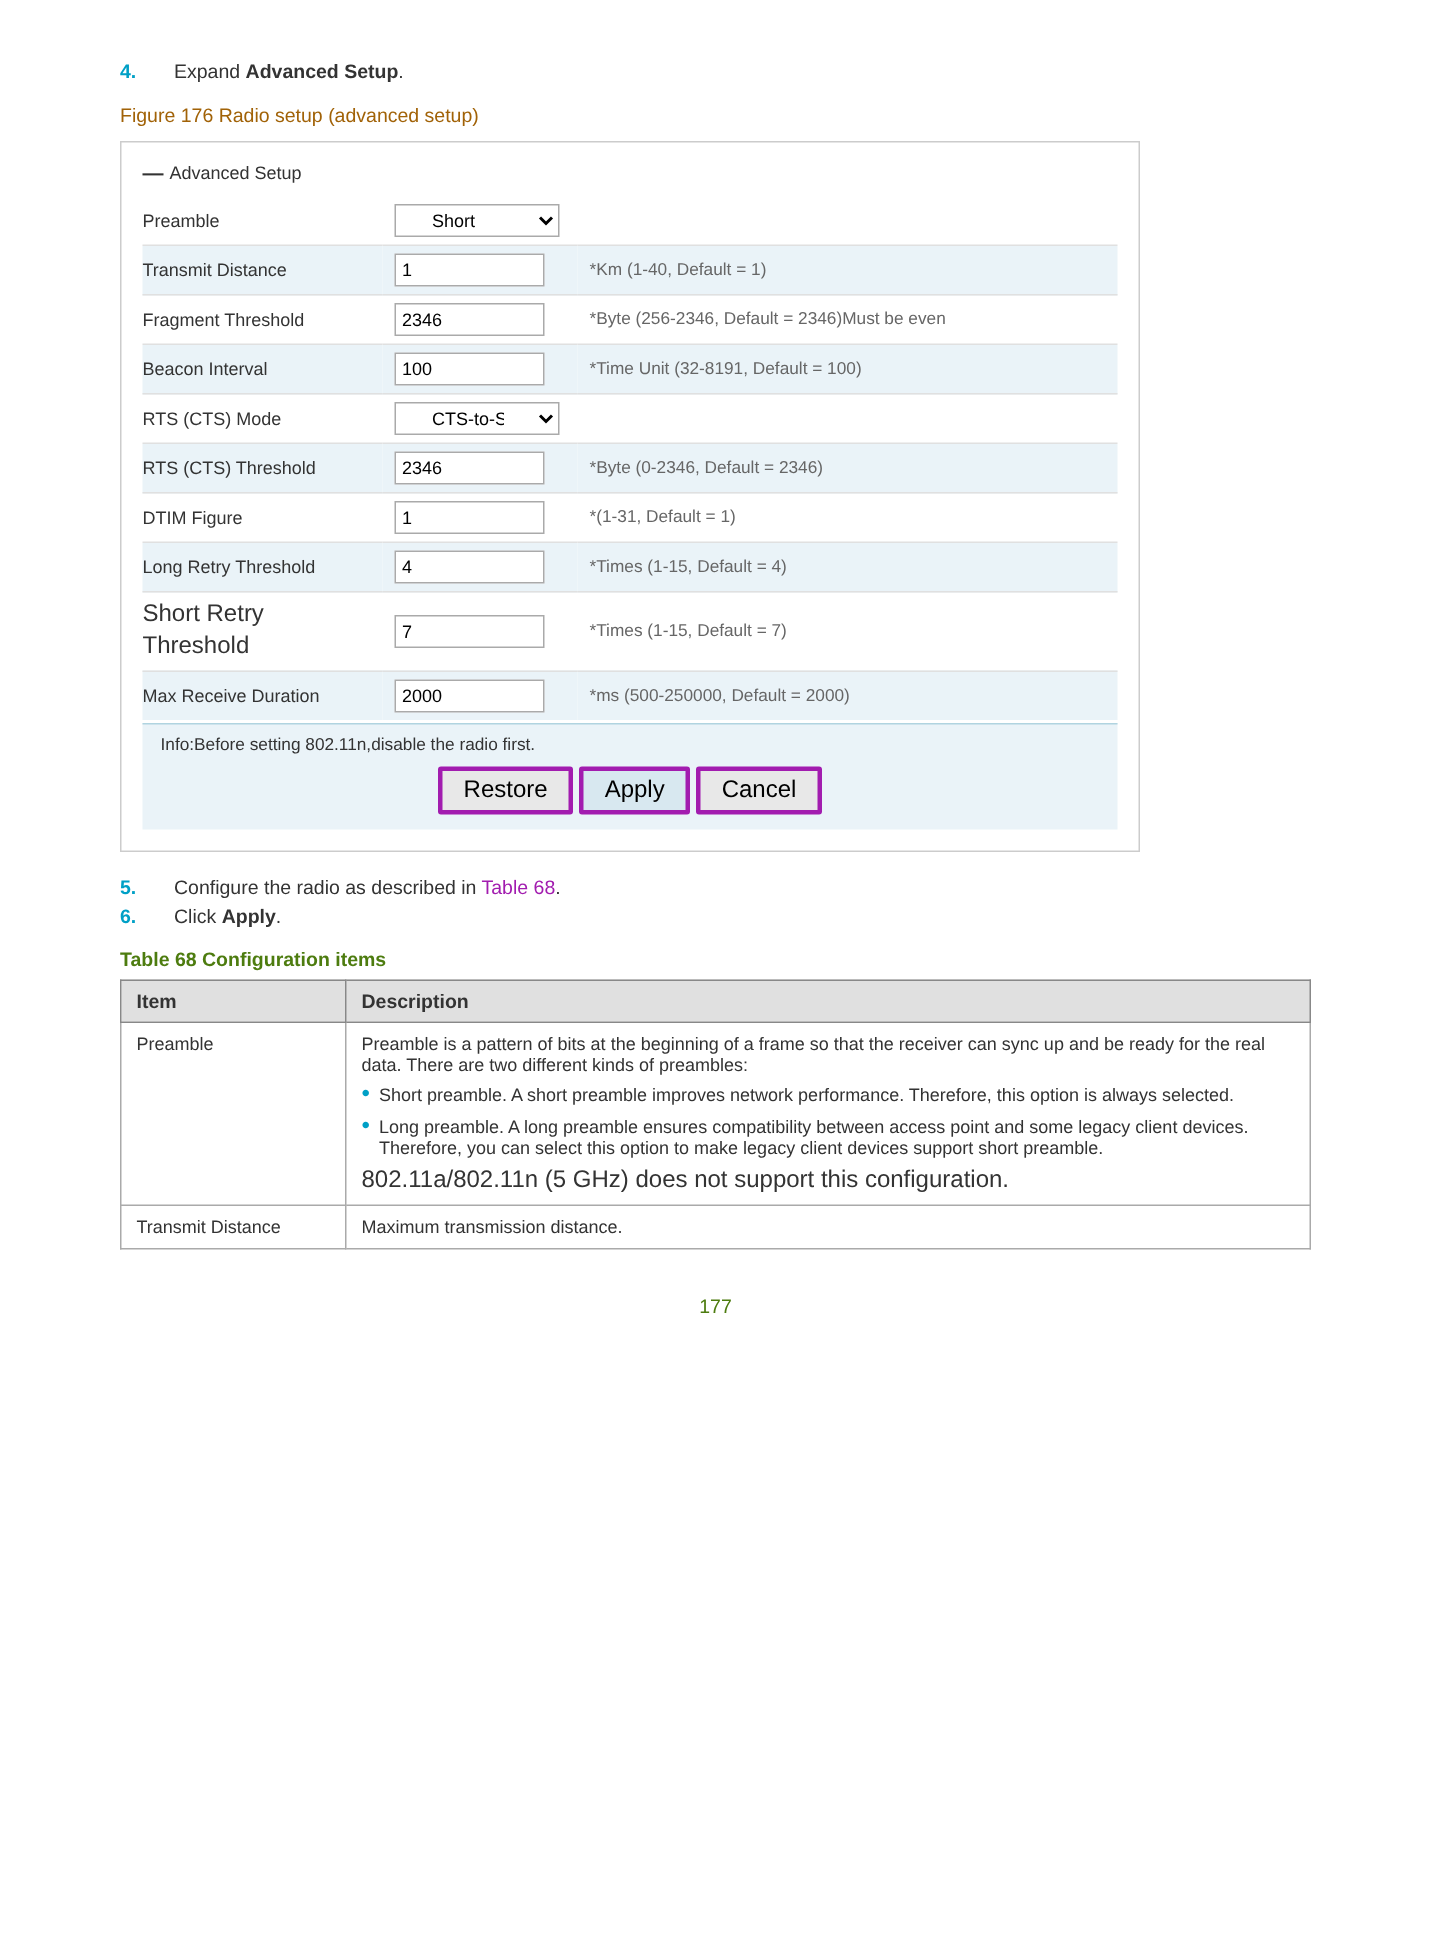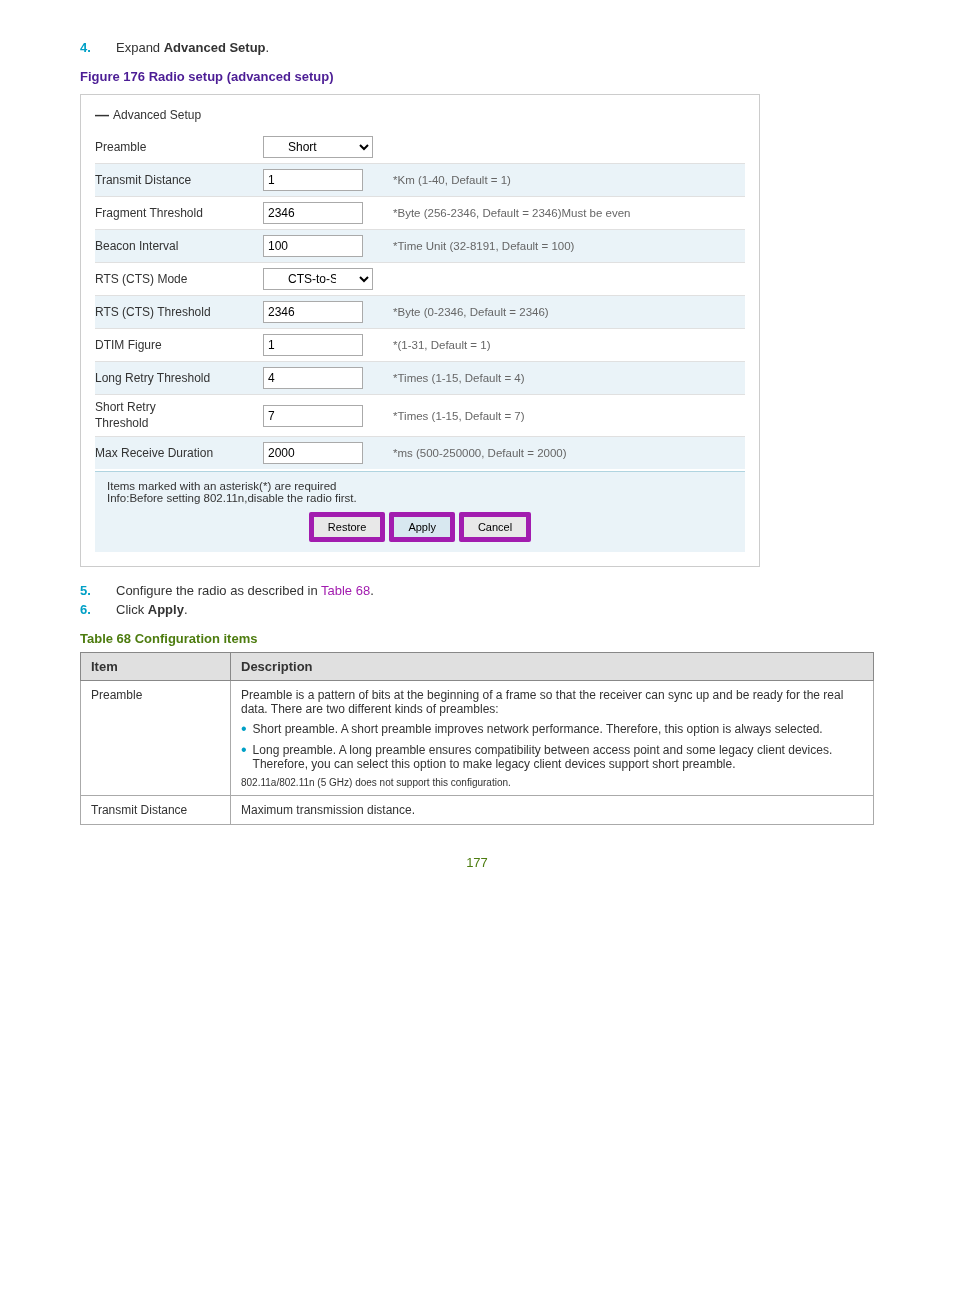--- a/index.html
+++ b/index.html
@@ -28,22 +28,22 @@
       color: #333;
     }
     .step-text strong {
       font-weight: bold;
     }
     .step-text a {
       color: #a21caf;
       text-decoration: none;
     }
     .figure-title {
-      color: #4c1d95;
-      font-weight: bold;
+      color: #a16207;
+      font-weight: normal;
       font-size: 13px;
       margin: 14px 0 10px 0;
     }
     .advanced-setup-box {
       border: 1px solid #ccc;
       padding: 12px 14px 14px 14px;
       margin-bottom: 14px;
       background: #fff;
       width: 680px;
     }
@@ -115,22 +115,22 @@
       margin-top: 2px;
     }
     .btn-row {
       display: flex;
       justify-content: center;
       gap: 4px;
       padding: 8px 0 2px 0;
     }
     .btn {
       padding: 4px 14px;
-      font-size: 11px;
-      border: 5px solid #a21caf;
+      font-size: 16px;
+      border: 3px solid #a21caf;
       background: #e8e8e8;
       cursor: pointer;
       border-radius: 2px;
     }
     .btn-apply {
       background: #d8e8f0;
     }
     .section-gap {
       margin: 16px 0 4px 0;
     }
@@ -177,32 +177,32 @@
       font-size: 12px;
     }
     .bullet-dot {
       color: #00a0c6;
       font-size: 16px;
       line-height: 1;
       margin-right: 6px;
       margin-top: -1px;
     }
     .desc-note {
-      font-size: 10px;
+      font-size: 16px;
       margin-top: 2px;
       color: #333;
     }
     .page-number {
       text-align: center;
       font-size: 13px;
       color: #4d7c0f;
       margin-top: 30px;
     }
     .short-retry-label {
-      font-size: 12px;
+      font-size: 16px;
       line-height: 1.3;
       margin-top: 48px;
     }
   </style>
 </head>
 <body>
 
 <div class="step-item">
   <span class="step-number">4.</span>
   <span class="step-text">
@@ -302,21 +302,20 @@
         <td>Max Receive Duration</td>
         <td>
           <input class="form-input" type="text" value="2000" style="">
         </td>
         <td>*ms (500-250000, Default = 2000)</td>
       </tr>
     </tbody>
   </table>
 
   <div class="info-box">
-    <div>Items marked with an asterisk(*) are required</div>
     <div>Info:Before setting 802.11n,disable the radio first.</div>
     <div class="btn-row">
       <button class="btn">Restore</button>
       <button class="btn btn-apply">Apply</button>
       <button class="btn">Cancel</button>
     </div>
   </div>
 </div>
 
 <div class="step-item section-gap">

